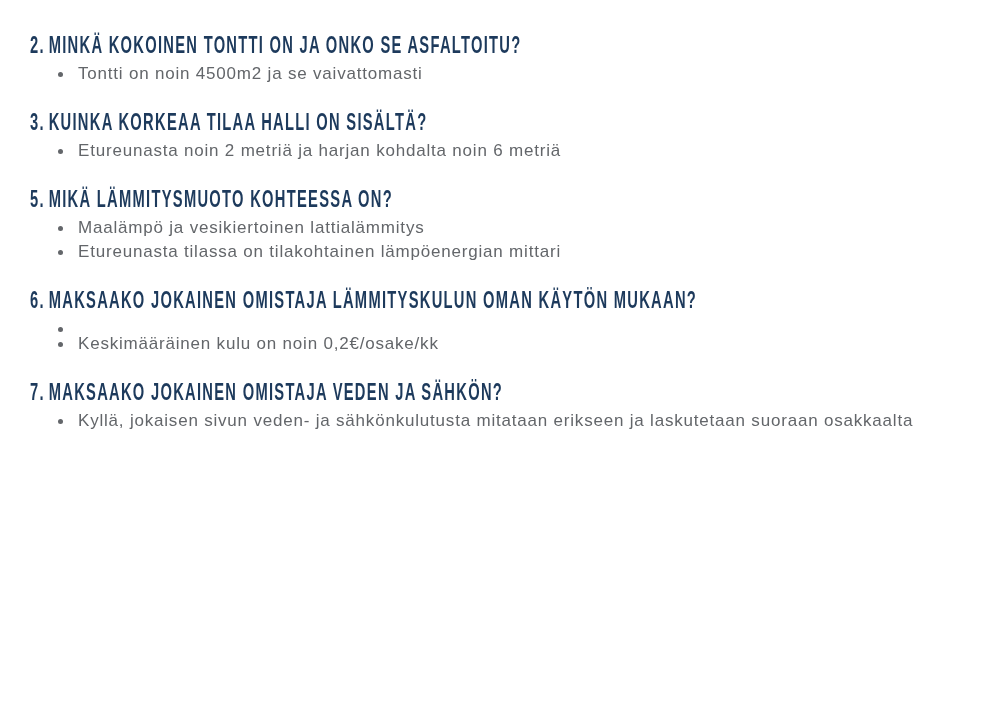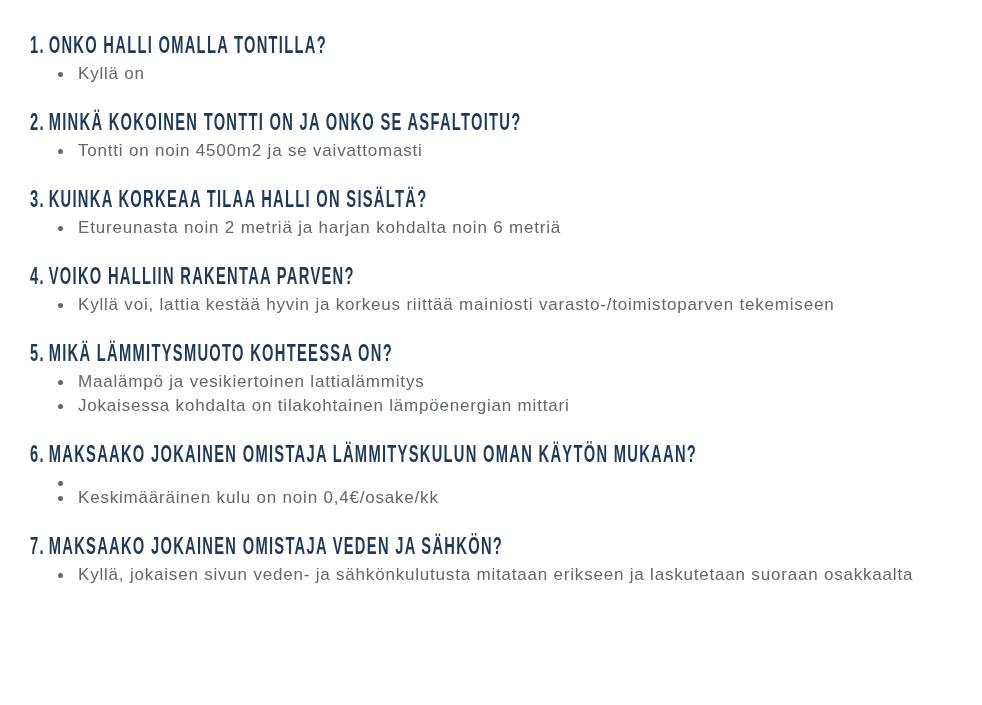--- a/index.html
+++ b/index.html
@@ -58,31 +58,20 @@
     letter-spacing: 0.8px;
     color: var(--body-color, #63666a);
     max-width: 840px;
   }
 </style>
 </head>
 <body>
 
 <div class="page">
 
-  <section class="faq-item">
-    <h2 class="question">
-      <span class="q-number">1.</span><span>ONKO HALLI OMALLA TONTILLA?</span>
-    </h2>
-    <ul class="answers">
-      <li class="answer">
-        <span class="bullet"></span>
-        <span class="answer-text">Kyllä on</span>
-      </li>
-    </ul>
-  </section>
 
   <section class="faq-item">
     <h2 class="question">
       <span class="q-number">2.</span><span>MINKÄ KOKOINEN TONTTI ON JA ONKO SE ASFALTOITU?</span>
     </h2>
     <ul class="answers">
       <li class="answer">
         <span class="bullet"></span>
         <span class="answer-text">Tontti on noin 4500m2 ja se vaivattomasti</span>
       </li>
@@ -94,59 +83,48 @@
       <span class="q-number">3.</span><span>KUINKA KORKEAA TILAA HALLI ON SISÄLTÄ?</span>
     </h2>
     <ul class="answers">
       <li class="answer">
         <span class="bullet"></span>
         <span class="answer-text">Etureunasta noin 2 metriä ja harjan kohdalta noin 6 metriä</span>
       </li>
     </ul>
   </section>
 
-  <section class="faq-item">
-    <h2 class="question">
-      <span class="q-number">4.</span><span>VOIKO HALLIIN RAKENTAA PARVEN?</span>
-    </h2>
-    <ul class="answers">
-      <li class="answer">
-        <span class="bullet"></span>
-        <span class="answer-text">Kyllä voi, lattia kestää hyvin ja korkeus riittää mainiosti varasto-/toimistoparven tekemiseen</span>
-      </li>
-    </ul>
-  </section>
 
   <section class="faq-item">
     <h2 class="question">
       <span class="q-number">5.</span><span>MIKÄ LÄMMITYSMUOTO KOHTEESSA ON?</span>
     </h2>
     <ul class="answers">
       <li class="answer">
         <span class="bullet"></span>
         <span class="answer-text">Maalämpö ja vesikiertoinen lattialämmitys</span>
       </li>
       <li class="answer">
         <span class="bullet"></span>
-        <span class="answer-text">Jokaisessa kohdalta on tilakohtainen lämpöenergian mittari</span>
+        <span class="answer-text">Etureunasta tilassa on tilakohtainen lämpöenergian mittari</span>
       </li>
     </ul>
   </section>
 
   <section class="faq-item">
     <h2 class="question">
       <span class="q-number">6.</span><span>MAKSAAKO JOKAINEN OMISTAJA LÄMMITYSKULUN OMAN KÄYTÖN MUKAAN?</span>
     </h2>
     <ul class="answers">
       <li class="answer">
         <span class="bullet"></span>
       </li>
       <li class="answer">
         <span class="bullet"></span>
-        <span class="answer-text">Keskimääräinen kulu on noin 0,4€/osake/kk</span>
+        <span class="answer-text">Keskimääräinen kulu on noin 0,2€/osake/kk</span>
       </li>
     </ul>
   </section>
 
   <section class="faq-item">
     <h2 class="question">
       <span class="q-number">7.</span><span>MAKSAAKO JOKAINEN OMISTAJA VEDEN JA SÄHKÖN?</span>
     </h2>
     <ul class="answers">
       <li class="answer">

